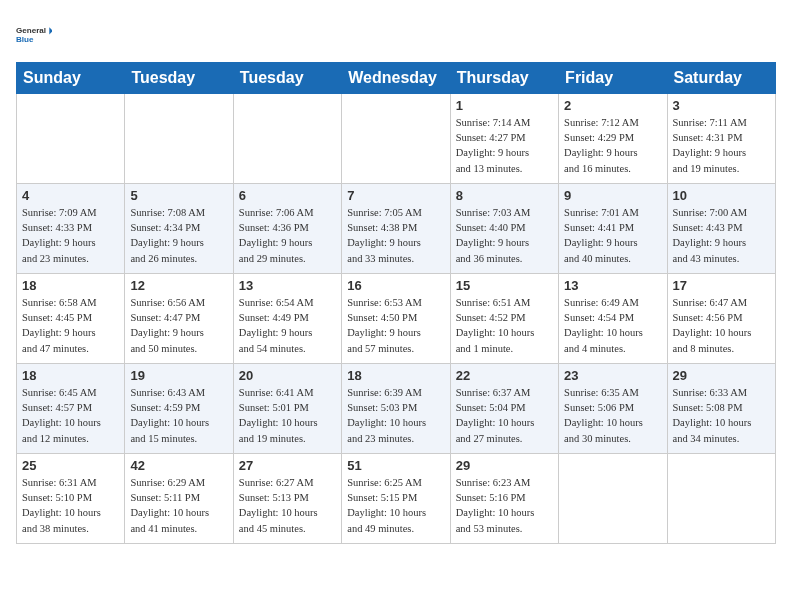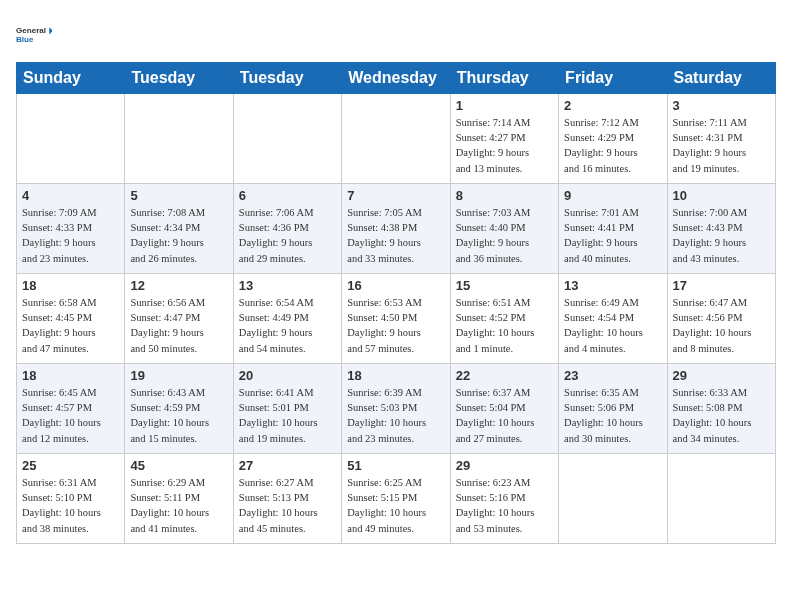--- a/index.html
+++ b/index.html
@@ -216,21 +216,21 @@
           <span class="day-number">29</span>
           <div class="day-info">Sunrise: 6:33 AM<br>Sunset: 5:08 PM<br>Daylight: 10 hours<br>and 34 minutes.</div>
         </td>
       </tr>
       <tr>
         <td>
           <span class="day-number">25</span>
           <div class="day-info">Sunrise: 6:31 AM<br>Sunset: 5:10 PM<br>Daylight: 10 hours<br>and 38 minutes.</div>
         </td>
         <td>
-          <span class="day-number">45</span>
+          <span class="day-number">42</span>
           <div class="day-info">Sunrise: 6:29 AM<br>Sunset: 5:11 PM<br>Daylight: 10 hours<br>and 41 minutes.</div>
         </td>
         <td>
           <span class="day-number">27</span>
           <div class="day-info">Sunrise: 6:27 AM<br>Sunset: 5:13 PM<br>Daylight: 10 hours<br>and 45 minutes.</div>
         </td>
         <td>
           <span class="day-number">51</span>
           <div class="day-info">Sunrise: 6:25 AM<br>Sunset: 5:15 PM<br>Daylight: 10 hours<br>and 49 minutes.</div>
         </td>

